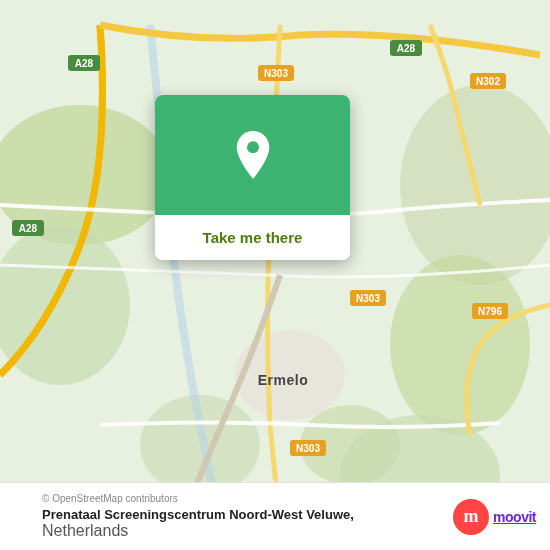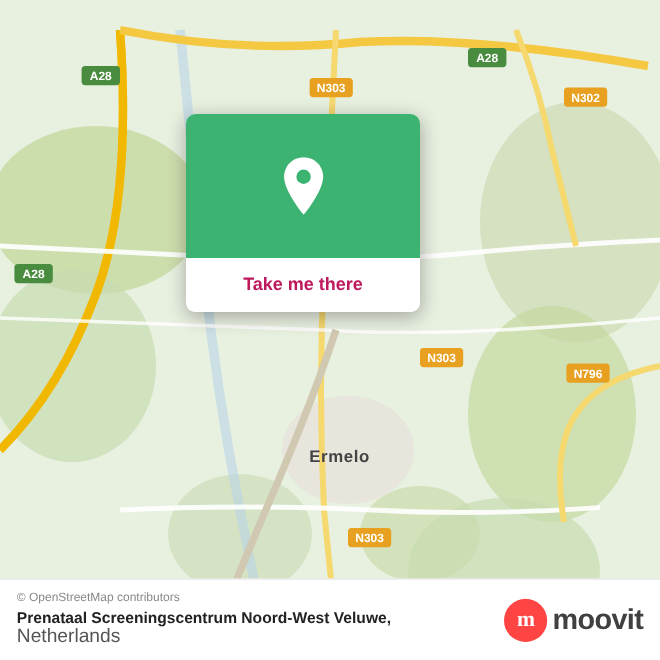--- a/index.html
+++ b/index.html
@@ -56,21 +56,21 @@
     }
 
     #popup-button {
       display: block;
       width: 100%;
       padding: 14px;
       background: white;
       border: none;
       font-size: 15px;
       font-weight: 600;
-      color: #be185d;
+      color: #4d7c0f;
       text-align: center;
       cursor: pointer;
       font-family: Arial, sans-serif;
     }
 
     
     #bottom-bar {
       position: absolute;
       bottom: 0;
       left: 0;
@@ -80,20 +80,21 @@
       display: flex;
       align-items: center;
       justify-content: space-between;
       border-top: 1px solid #e0e0e0;
       z-index: 200;
     }
 
     #bottom-bar-left {
       display: flex;
       flex-direction: column;
+      margin-left: 28px;
     }
 
     #attribution {
       font-size: 10px;
       color: #888;
       margin-bottom: 3px;
     }
 
     #location-name {
       font-size: 13px;
@@ -121,24 +122,25 @@
       display: flex;
       align-items: center;
       justify-content: center;
       color: white;
       font-weight: bold;
       font-size: 18px;
       font-family: serif;
     }
 
     .moovit-text {
-      font-size: 24px;
+      font-size: 14px;
       font-weight: bold;
-      color: #404040;
+      color: #6d28d9;
       letter-spacing: -0.5px;
+      text-decoration: underline;
     }
   </style>
 </head>
 <body>
 
 <div id="map-container">
 
   <svg class="map-bg" viewBox="0 0 550 500" xmlns="http://www.w3.org/2000/svg">
 
     <rect width="550" height="500" fill="#e8f0e0"></rect>

